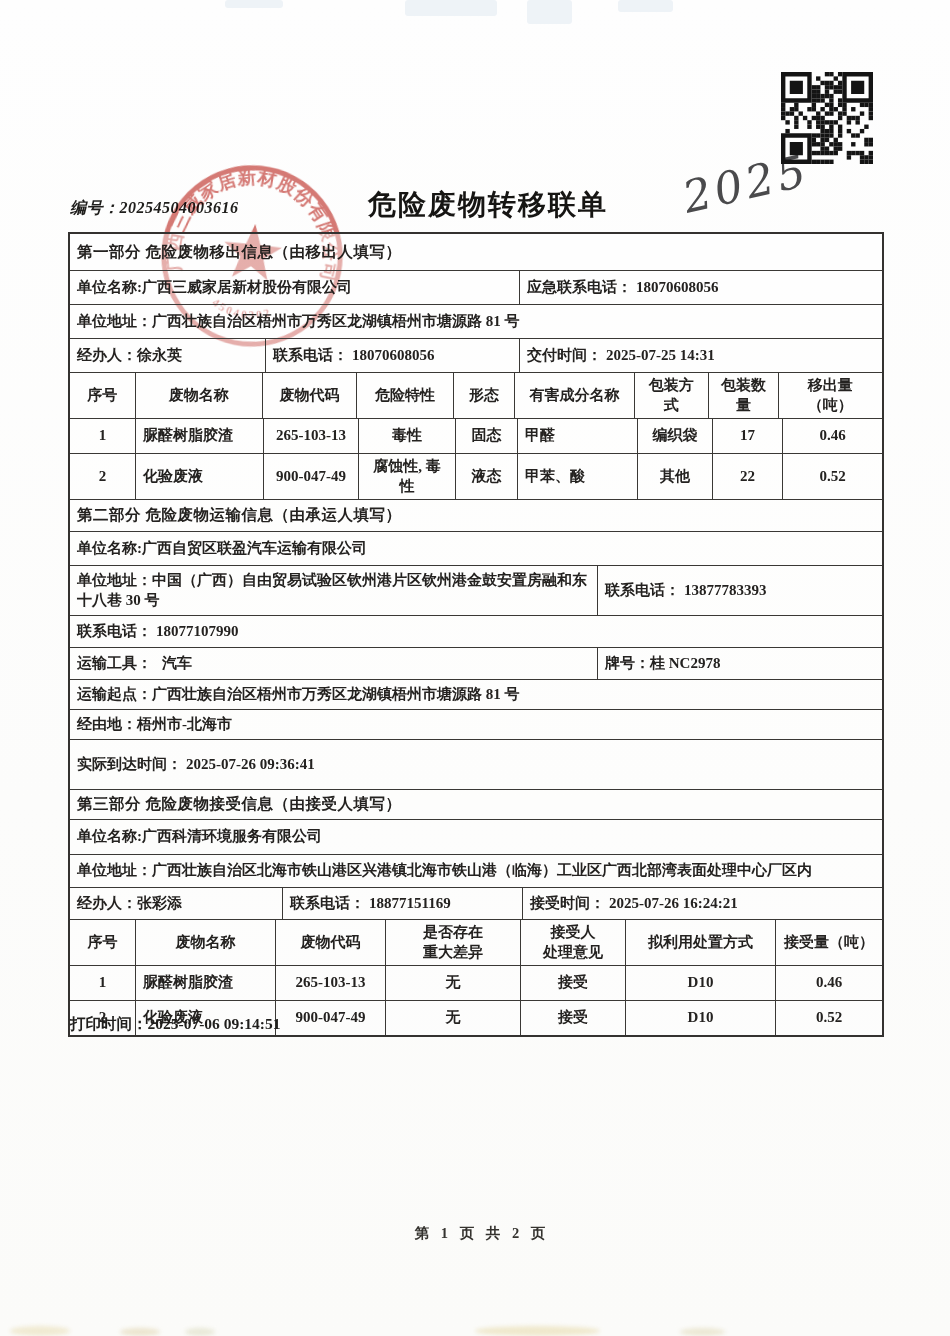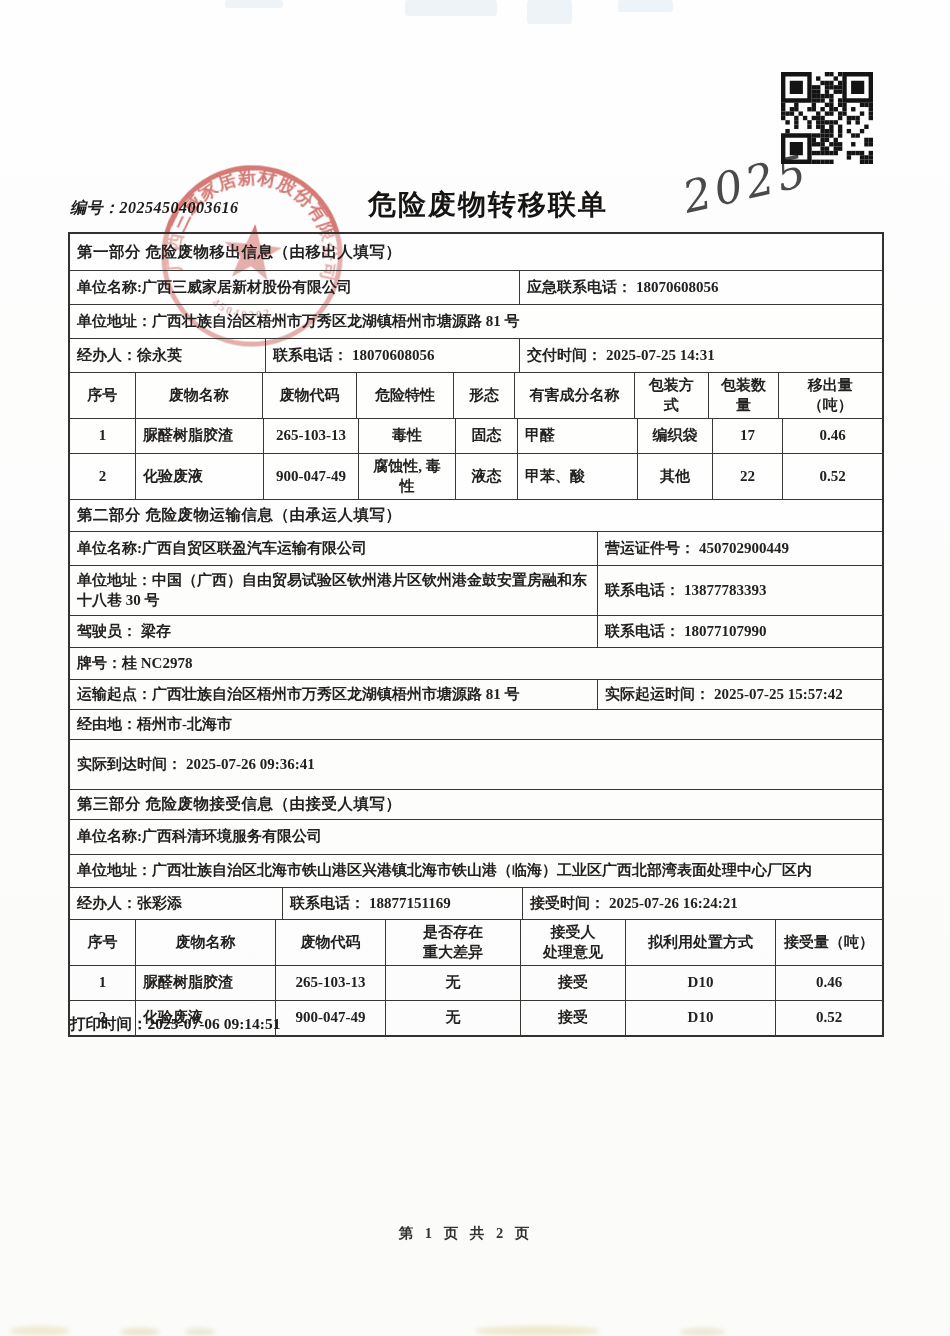--- a/index.html
+++ b/index.html
@@ -42,21 +42,21 @@
           line-height:1.3; color:#242220; }
   .cell + .cell { border-left:1.5px solid #3a3835; }
   .cell .lbl { white-space:nowrap;text-align:right; }
   .cell .val { margin-left:4px;text-align:right; }
   .grow { flex:1 1 auto; }
   .sec-title { font-weight:bold; font-size:15.5px; letter-spacing:0.5px; }
   .ctr { justify-content:center; text-align:center; }
   .pre { white-space:pre-line; }
 
   .print-time { position:absolute; left:70px; top:1014px; font-size:15.5px; font-weight:bold; }
-  .page-footer { position:absolute; left:0; top:1224px; width:932px; text-align:center;
+  .page-footer { position:absolute; left:16px; top:1224px; width:932px; text-align:center;
                  font-size:14.5px; font-weight:bold; letter-spacing:4px; color:#35332f; }
 </style>
 </head>
 <body>
 
 <div class="page">
 
   <div class="artifact" style="left:225px;top:0;width:58px;height:8px;"></div>
   <div class="artifact" style="left:405px;top:0;width:92px;height:16px;"></div>
   <div class="artifact" style="left:527px;top:0;width:45px;height:24px;"></div>
@@ -311,56 +311,48 @@
     </div>
 
     <div class="row" style="min-height:32px">
       <div class="cell grow sec-title">第二部分 危险废物运输信息（由承运人填写）</div>
     </div>
     <div class="row" style="min-height:34px">
       <div class="cell" style="width:527px">
           <span class="lbl">单位名称:</span>
           <span>广西自贸区联盈汽车运输有限公司</span>
         </div>
-      <div class="cell grow">
-          <span class="lbl">营运证件号：</span>
-          <span class="val">450702900449</span>
-        </div>
     </div>
     <div class="row" style="min-height:50px">
       <div class="cell" style="width:527px;display:block;padding-top:5px"><span class="lbl">单位地址：</span><span>中国（广西）自由贸易试验区钦州港片区钦州港金鼓安置房融和东十八巷 30 号</span></div>
       <div class="cell grow">
           <span class="lbl">联系电话：</span>
           <span class="val">13877783393</span>
         </div>
     </div>
     <div class="row" style="min-height:32px">
-      <div class="cell" style="width:527px">
-          <span class="lbl">驾驶员：</span>
-          <span class="val">梁存</span>
-        </div>
       <div class="cell grow">
           <span class="lbl">联系电话：</span>
           <span class="val">18077107990</span>
         </div>
     </div>
     <div class="row" style="min-height:32px">
+      <div class="cell" style="width:527px">
+          <span class="lbl">运输工具：</span>
+          <span class="val" style="margin-left:10px">汽车</span>
+        </div>
       <div class="cell grow">
           <span class="lbl">牌号：</span>
           <span>桂 NC2978</span>
         </div>
     </div>
     <div class="row" style="min-height:30px">
       <div class="cell" style="width:527px">
           <span class="lbl">运输起点：</span>
           <span>广西壮族自治区梧州市万秀区龙湖镇梧州市塘源路 81 号</span>
-        </div>
-      <div class="cell grow">
-          <span class="lbl">实际起运时间：</span>
-          <span class="val">2025-07-25 15:57:42</span>
         </div>
     </div>
     <div class="row" style="min-height:30px">
       <div class="cell grow">
           <span class="lbl">经由地：</span>
           <span>梧州市-北海市</span>
         </div>
     </div>
     <div class="row" style="min-height:50px">
       <div class="cell grow">

